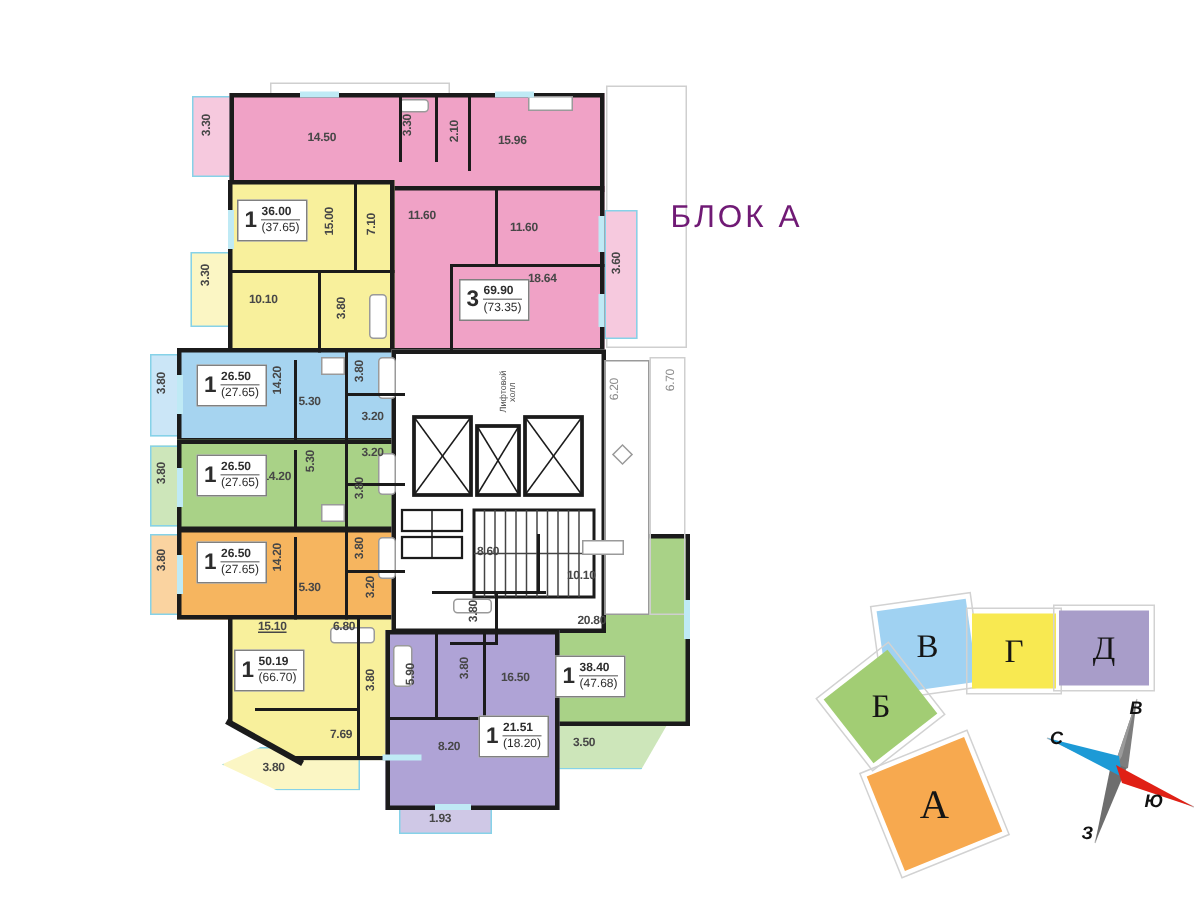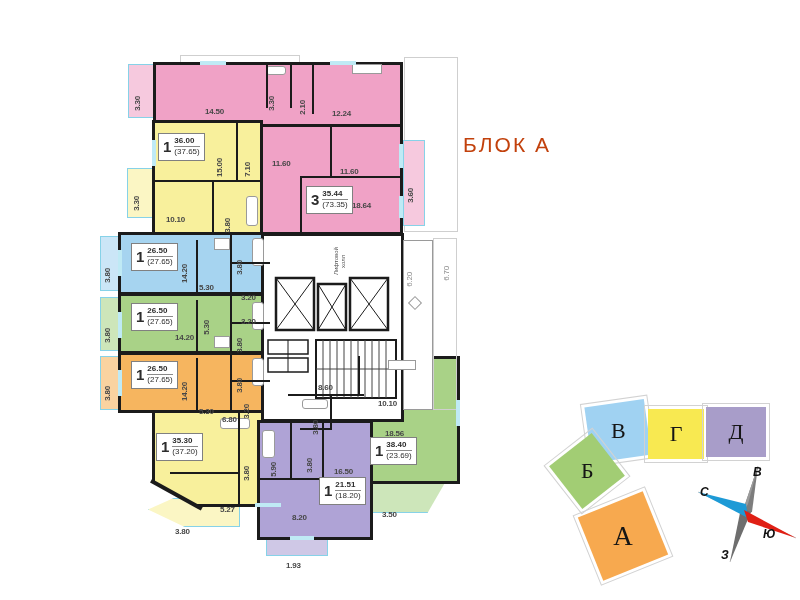--- a/index.html
+++ b/index.html
@@ -7,30 +7,30 @@
   .page{position:relative;width:800px;height:600px;background:#ffffff;overflow:hidden;
         font-family:"Liberation Sans",sans-serif;}
   .apt{position:absolute;border:3.5px solid #1b1b1b;z-index:1;}
   .core{position:absolute;background:#fff;border:3.5px solid #1b1b1b;z-index:1;}
   .balc{position:absolute;border:1.5px solid #86d2e8;z-index:0;}
   .ghost{position:absolute;border:1px solid #cfcfcf;z-index:0;}
   .wall{position:absolute;background:#1b1b1b;z-index:3;}
   .win{position:absolute;background:#bfeaf5;z-index:4;}
   .fixture{position:absolute;background:#fff;border:1px solid #9a9a9a;z-index:2;}
   .dim{position:absolute;font-size:8px;font-weight:700;color:#474747;line-height:1;
-       white-space:nowrap;z-index:5;letter-spacing:-0.2px;margin-top:20px;}
+       white-space:nowrap;z-index:5;letter-spacing:-0.2px;}
   .dimv{writing-mode:vertical-rl;transform:rotate(180deg);}
   .dimg{color:#8a8a8a;font-weight:400;}
   .infobox{position:absolute;display:flex;align-items:center;gap:3px;background:#fff;
            border:1px solid #808080;padding:2px 4px;z-index:6;}
   .ib-n{font-size:15px;font-weight:700;color:#2d2d2d;line-height:1;}
   .ib-col{display:flex;flex-direction:column;font-size:8px;color:#2d2d2d;line-height:1.3;}
   .ib-col .a1{font-weight:700;border-bottom:1px solid #8a8a8a;}
-  .title{position:absolute;left:463px;top:133px;font-size:21px;letter-spacing:2px;
-         color:#c2410c;z-index:6;}
+  .title{position:absolute;left:447px;top:133px;font-size:21px;letter-spacing:2px;
+         color:#701a75;z-index:6;}
   .lifthall{position:absolute;font-size:6px;color:#555;z-index:5;writing-mode:vertical-rl;
             transform:rotate(180deg);line-height:1.1;text-align:center;}
   .blk{position:absolute;display:flex;align-items:center;justify-content:center;
        font-family:"Liberation Serif",serif;color:#151515;outline:1px solid #d2d2d2;
        outline-offset:3px;z-index:2;}
   .blk span{display:block;}
   .cletter{position:absolute;font-size:12px;font-weight:700;font-style:italic;color:#111;z-index:6;}
   svg{display:block;}
 </style>
 </head>
@@ -145,30 +145,30 @@
   <div class="fixture" style="left:214px;top:238px;width:16px;height:12px;"></div>
   <div class="fixture" style="left:214px;top:336px;width:16px;height:12px;"></div>
   <div class="fixture" style="left:220px;top:418px;width:30px;height:11px;border-radius:3px;"></div>
   <div class="fixture" style="left:262px;top:430px;width:13px;height:28px;border-radius:3px;z-index:3;"></div>
   <div class="fixture" style="left:302px;top:399px;width:26px;height:10px;border-radius:3px;"></div>
   <div class="fixture" style="left:388px;top:360px;width:28px;height:10px;"></div>
 
   <span class="dim" style="left:205px;top:88px;">14.50</span>
   <span class="dim dimv" style="left:268px;top:76px;">3.30</span>
   <span class="dim dimv" style="left:299px;top:80px;">2.10</span>
-  <span class="dim" style="left:332px;top:90px;">12.24</span>
+  <span class="dim" style="left:332px;top:90px;">15.96</span>
   <span class="dim" style="left:272px;top:140px;">11.60</span>
   <span class="dim" style="left:340px;top:148px;">11.60</span>
   <span class="dim" style="left:352px;top:182px;">18.64</span>
   <span class="dim dimv" style="left:134px;top:76px;">3.30</span>
   <span class="dim dimv" style="left:407px;top:168px;">3.60</span>
   <div class="infobox" style="left:306px;top:186px;">
     <span class="ib-n">3</span>
     <span class="ib-col">
-        <span class="a1">35.44</span>
+        <span class="a1">69.90</span>
         <span class="a2">(73.35)</span>
       </span>
   </div>
 
   <div class="infobox" style="left:158px;top:133px;">
     <span class="ib-n">1</span>
     <span class="ib-col">
         <span class="a1">36.00</span>
         <span class="a2">(37.65)</span>
       </span>
@@ -212,54 +212,54 @@
         <span class="a2">(27.65)</span>
       </span>
   </div>
   <span class="dim dimv" style="left:181px;top:362px;">14.20</span>
   <span class="dim" style="left:199px;top:388px;">5.30</span>
   <span class="dim dimv" style="left:236px;top:358px;">3.80</span>
   <span class="dim dimv" style="left:243px;top:384px;">3.20</span>
   <span class="dim dimv" style="left:104px;top:366px;">3.80</span>
 
   <span class="dim" style="left:172px;top:414px;text-decoration:underline;">15.10</span>
-  <span class="dim" style="left:222px;top:396px;text-align:right;">6.80</span>
+  <span class="dim" style="left:222px;top:414px;text-align:right;">6.80</span>
   <div class="infobox" style="left:156px;top:433px;">
     <span class="ib-n">1</span>
     <span class="ib-col">
-        <span class="a1">35.30</span>
-        <span class="a2">(37.20)</span>
+        <span class="a1">50.19</span>
+        <span class="a2">(66.70)</span>
       </span>
   </div>
   <span class="dim dimv" style="left:243px;top:446px;">3.80</span>
-  <span class="dim" style="left:220px;top:486px;">5.27</span>
+  <span class="dim" style="left:220px;top:486px;">7.69</span>
   <span class="dim" style="left:175px;top:508px;">3.80</span>
 
   <span class="dim dimv" style="left:270px;top:442px;">5.90</span>
   <span class="dim dimv" style="left:306px;top:438px;">3.80</span>
   <span class="dim" style="left:334px;top:448px;">16.50</span>
   <div class="infobox" style="left:319px;top:477px;">
     <span class="ib-n">1</span>
     <span class="ib-col">
         <span class="a1">21.51</span>
         <span class="a2">(18.20)</span>
       </span>
   </div>
   <span class="dim" style="left:292px;top:494px;">8.20</span>
   <span class="dim" style="left:286px;top:542px;">1.93</span>
 
   <span class="dim" style="left:318px;top:364px;">8.60</span>
   <span class="dim" style="left:378px;top:380px;">10.10</span>
-  <span class="dim" style="left:385px;top:410px;">18.56</span>
+  <span class="dim" style="left:385px;top:410px;">20.80</span>
   <span class="dim dimv" style="left:312px;top:400px;">3.80</span>
   <div class="infobox" style="left:370px;top:437px;">
     <span class="ib-n">1</span>
     <span class="ib-col">
         <span class="a1">38.40</span>
-        <span class="a2">(23.69)</span>
+        <span class="a2">(47.68)</span>
       </span>
   </div>
   <span class="dim" style="left:382px;top:491px;">3.50</span>
 
   <span class="lifthall" style="left:333px;top:240px;height:42px;">Лифтовой холл</span>
   <span class="dim dimv dimg" style="left:406px;top:252px;">6.20</span>
   <span class="dim dimv dimg" style="left:443px;top:246px;">6.70</span>
 
   <span class="title">БЛОК А</span>
 

